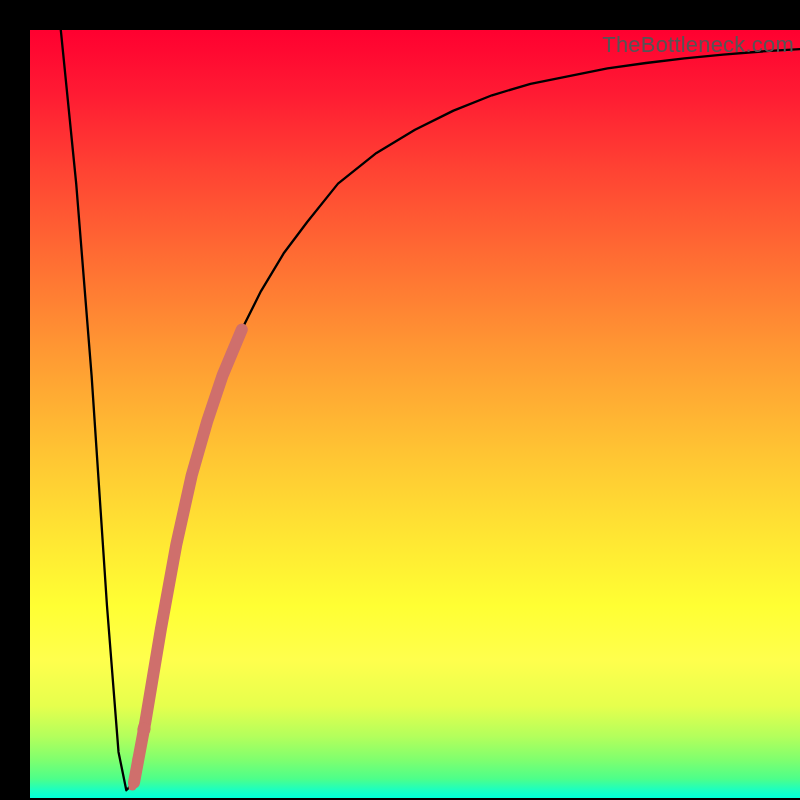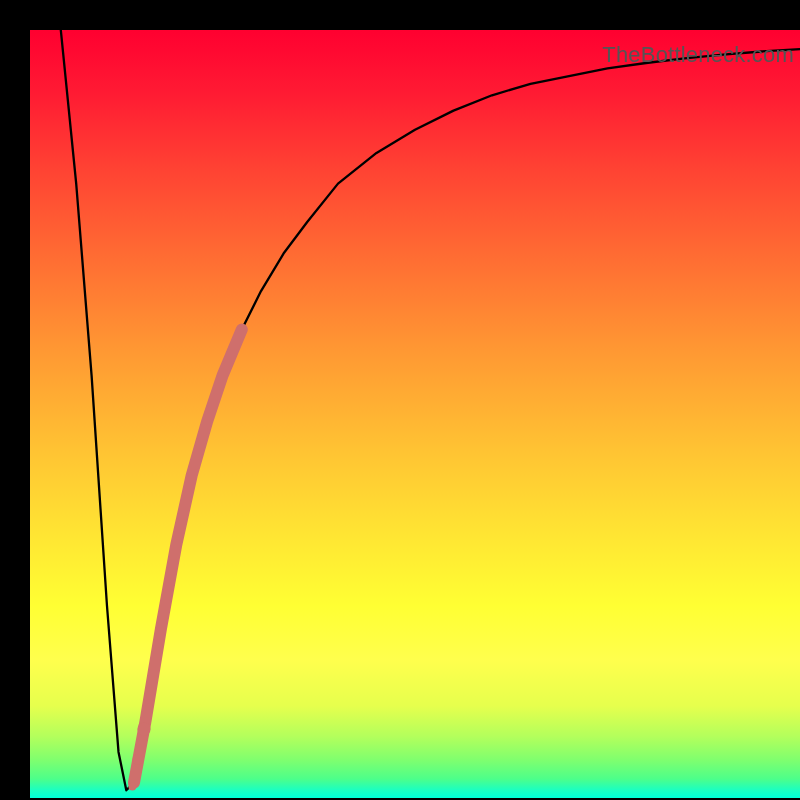--- a/index.html
+++ b/index.html
@@ -38,21 +38,21 @@
       #e6ff4d 88%,
       #b3ff5c 92%,
       #80ff6e 95%,
       #4dff8a 97.5%,
       #1affc2 99%,
       #00ffd9 100%
     );
   }
   .watermark {
     position: absolute;
-    top: 12px;
+    top: 2px;
     right: 6px;
     color: #555555;
     font-size: 22px;
     font-weight: 400;
     letter-spacing: 0.2px;
     z-index: 5;
     margin-left: 47px;
   }
   svg.curves {
     position: absolute;

